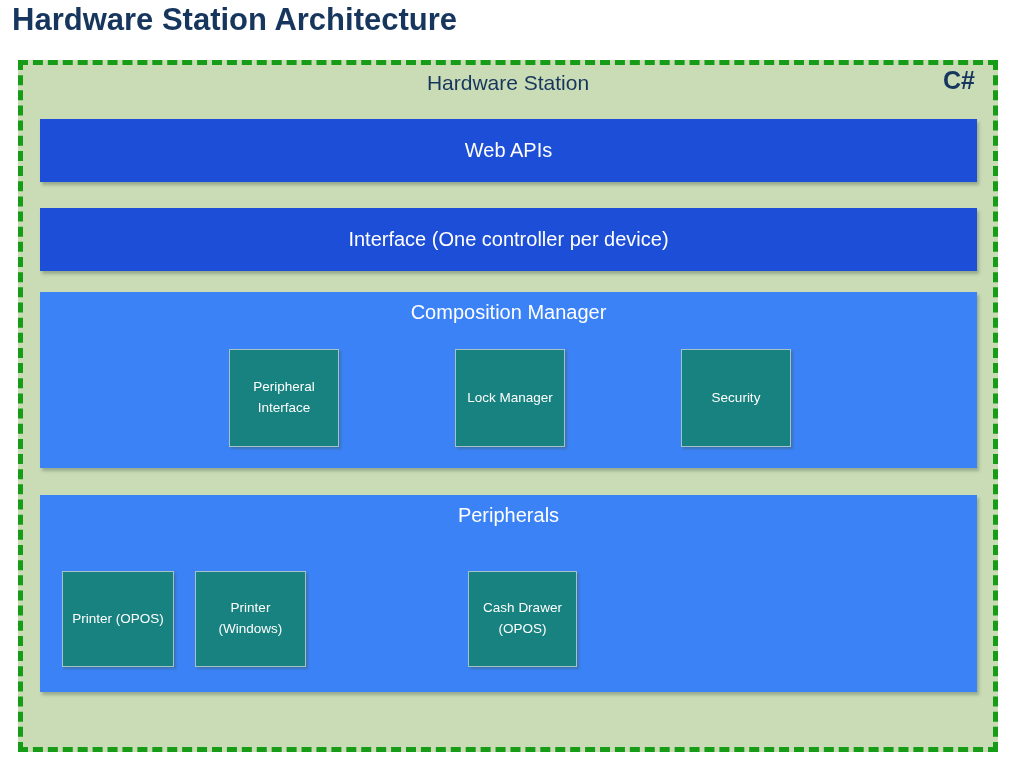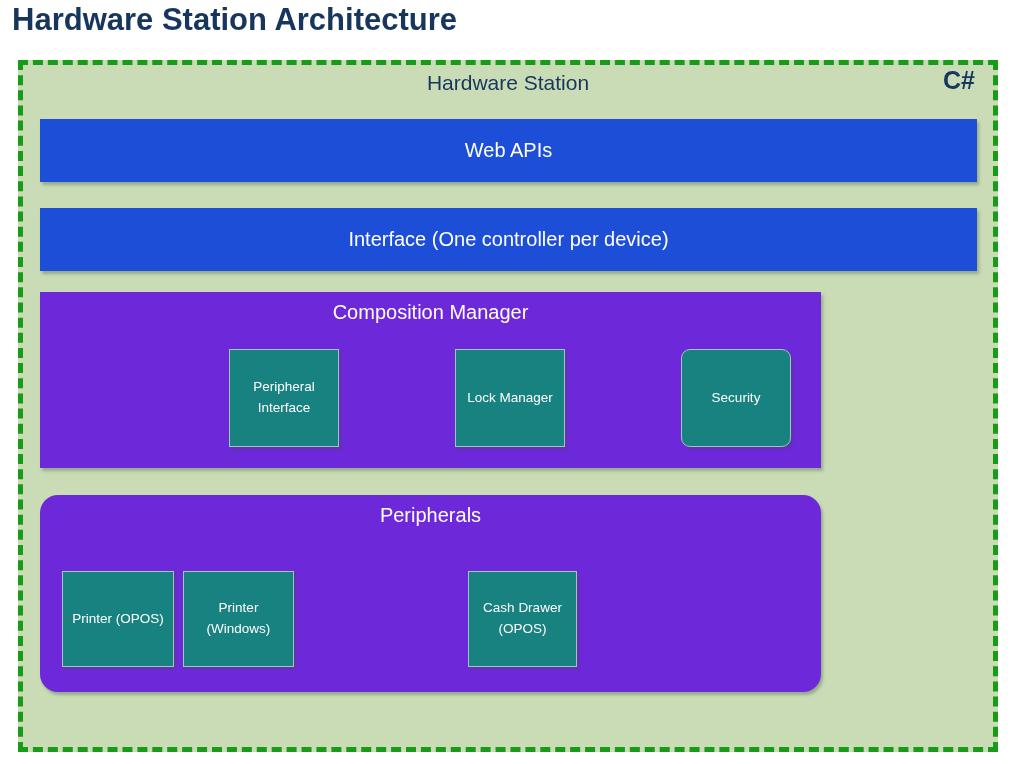--- a/index.html
+++ b/index.html
@@ -61,26 +61,26 @@
     display: flex;
     align-items: center;
     justify-content: center;
     font-size: 20px;
   }
   .layer-webapis   { top: 54px;  height: 63px; }
   .layer-controller{ top: 143px; height: 63px; }
   .layer-section {
     position: absolute;
     left: 17px;
-    width: 781px;
-    background: #6d28d9;
+    width: 937px;
+    background: #3b82f6;
     box-shadow: 2px 3px 3px rgba(90,110,90,0.45);
   }
   .layer-composition { top: 227px; height: 176px; }
-  .layer-peripherals { top: 430px; height: 197px; border-radius: 18px; }
+  .layer-peripherals { top: 430px; height: 197px; }
   .section-title {
     position: absolute;
     left: 0;
     top: 9px;
     width: 100%;
     text-align: center;
     color: #ffffff;
     font-size: 20px;
   }
   .teal-box {
@@ -95,25 +95,25 @@
     justify-content: center;
     text-align: center;
     font-size: 13.5px;
     line-height: 1.55;
     padding: 4px;
   }
   
   .comp-box { top: 57px; width: 110px; height: 98px; }
   .comp-0 { left: 189px; }
   .comp-1 { left: 415px; }
-  .comp-2 { left: 641px; border-radius: 9px; }
+  .comp-2 { left: 641px; }
   
   .dev-box { top: 76px; height: 96px; }
   .dev-0 { left: 22px;  width: 112px; }
-  .dev-1 { left: 143px; width: 111px; }
+  .dev-1 { left: 155px; width: 111px; }
   .dev-2 { left: 291px; width: 111px; }
   .dev-3 { left: 428px; width: 109px; }
   .dev-4 { left: 562px; width: 349px; }
 </style>
 </head>
 <body>
 
 <div class="page">
 
   <div class="page-title">Hardware Station Architecture</div>

